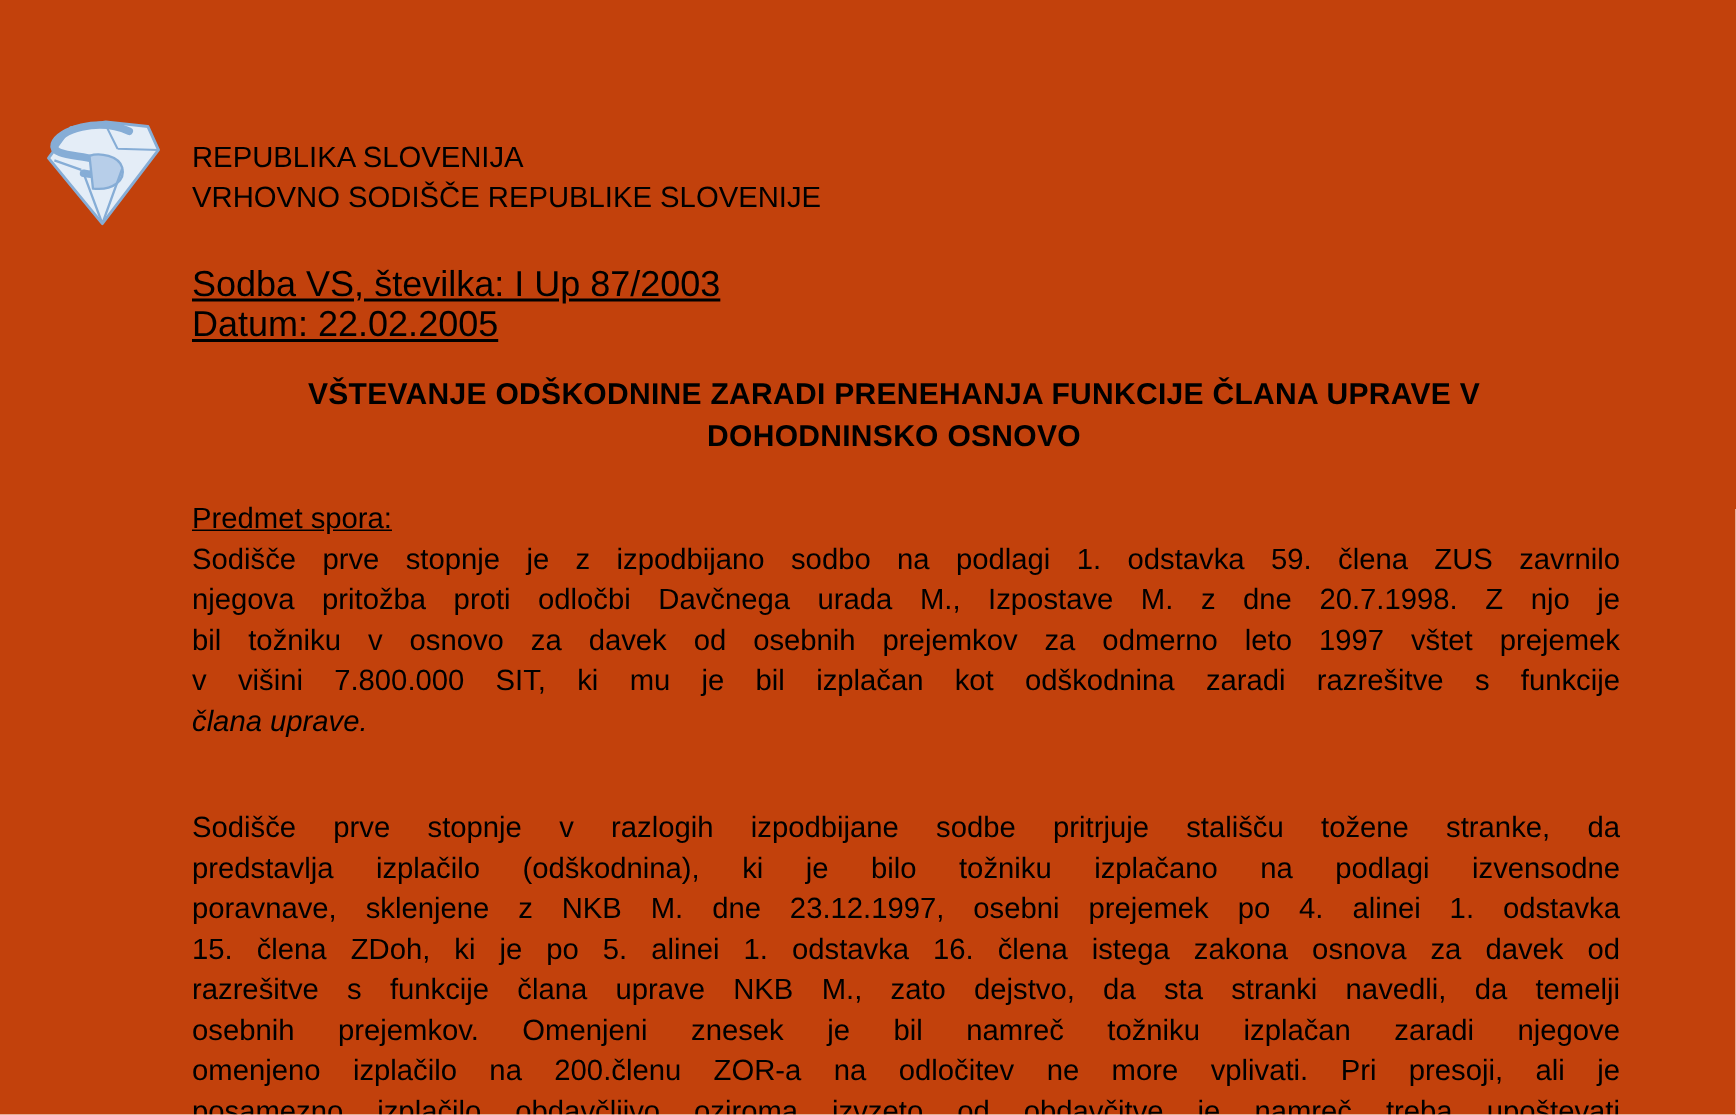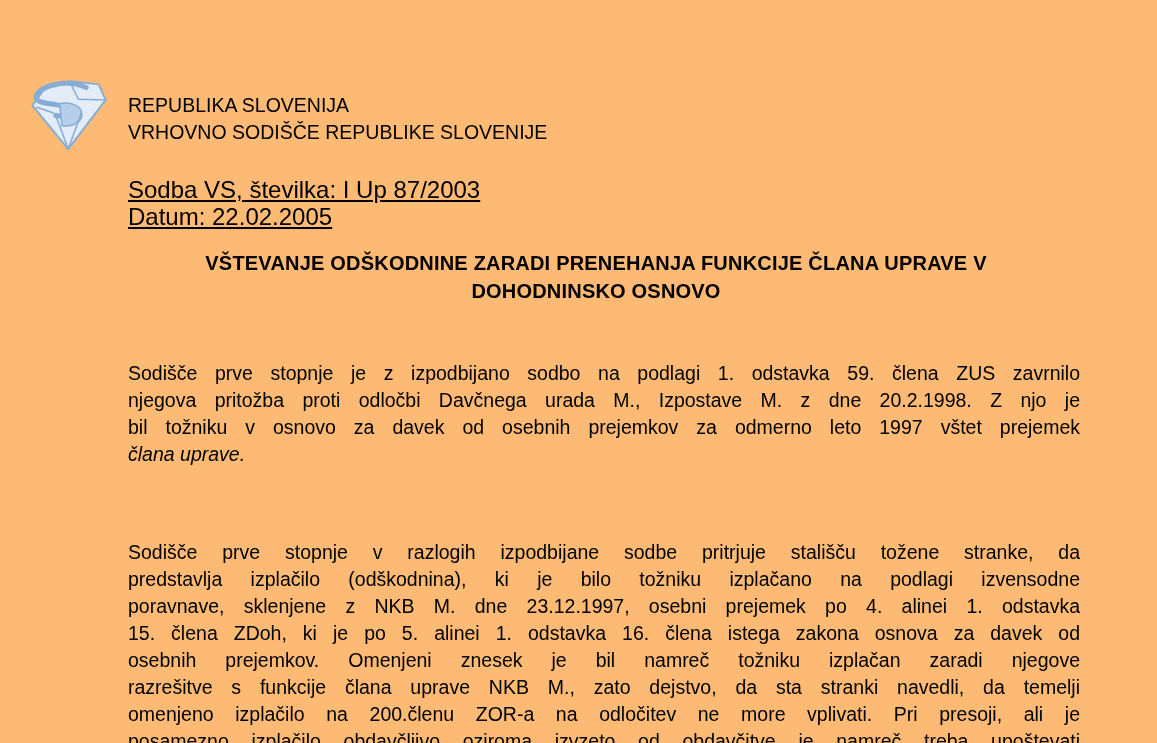--- a/index.html
+++ b/index.html
@@ -1,20 +1,20 @@
 <!DOCTYPE html>
 <html><head>
 <meta charset="utf-8">
 <style>
   html, body { margin: 0; padding: 0; background: #ffffff; }
   .page {
     position: relative;
     width: 1157px;
     height: 743px;
-    background: #fdba74;
+    background: #c2410c;
     overflow: hidden;
     font-family: "Liberation Sans", "DejaVu Sans", sans-serif;
     color: #000000;
   }
   .abs { position: absolute; }
 
   .logo-wrap { left: 30px; top: 74px; width: 78px; height: 80px; }
 
   .header-block {
     left: 128px; top: 92px;
@@ -79,32 +79,34 @@
   <div class="abs case-block">
     <div>Sodba VS, številka: I Up 87/2003</div>
     <div>Datum: 22.02.2005</div>
   </div>
 
   <div class="abs title-block">
       <div class="tline">VŠTEVANJE ODŠKODNINE ZARADI PRENEHANJA FUNKCIJE ČLANA UPRAVE V</div>
       <div class="tline">DOHODNINSKO OSNOVO</div>
     </div>
 
+  <div class="abs section-label">Predmet spora:</div>
 
   <div class="abs para para-1">
       <div class="tline">Sodišče prve stopnje je z izpodbijano sodbo na podlagi 1. odstavka 59. člena ZUS zavrnilo</div>
-      <div class="tline">njegova pritožba proti odločbi Davčnega urada M., Izpostave M. z dne 20.2.1998. Z njo je</div>
+      <div class="tline">njegova pritožba proti odločbi Davčnega urada M., Izpostave M. z dne 20.7.1998. Z njo je</div>
       <div class="tline">bil tožniku v osnovo za davek od osebnih prejemkov za odmerno leto 1997 vštet prejemek</div>
+      <div class="tline">v višini 7.800.000 SIT, ki mu je bil izplačan kot odškodnina zaradi razrešitve s funkcije</div>
       <div class="tline">člana uprave.</div>
     </div>
 
   <div class="abs para para-2 clipped">
       <div class="tline">Sodišče prve stopnje v razlogih izpodbijane sodbe pritrjuje stališču tožene stranke, da</div>
       <div class="tline">predstavlja izplačilo (odškodnina), ki je bilo tožniku izplačano na podlagi izvensodne</div>
       <div class="tline">poravnave, sklenjene z NKB M. dne 23.12.1997, osebni prejemek po 4. alinei 1. odstavka</div>
       <div class="tline">15. člena ZDoh, ki je po 5. alinei 1. odstavka 16. člena istega zakona osnova za davek od</div>
+      <div class="tline">razrešitve s funkcije člana uprave NKB M., zato dejstvo, da sta stranki navedli, da temelji</div>
       <div class="tline">osebnih prejemkov. Omenjeni znesek je bil namreč tožniku izplačan zaradi njegove</div>
-      <div class="tline">razrešitve s funkcije člana uprave NKB M., zato dejstvo, da sta stranki navedli, da temelji</div>
       <div class="tline">omenjeno izplačilo na 200.členu ZOR-a na odločitev ne more vplivati. Pri presoji, ali je</div>
       <div class="tline">posamezno izplačilo obdavčljivo oziroma izvzeto od obdavčitve je namreč treba upoštevati</div>
     </div>
 
 </div>
 
 </body></html>

